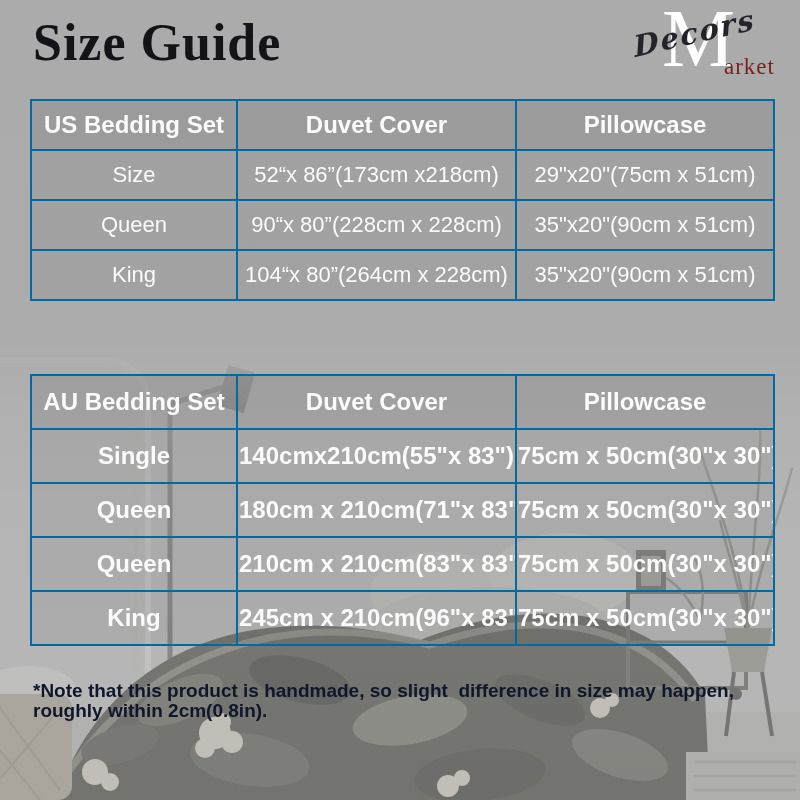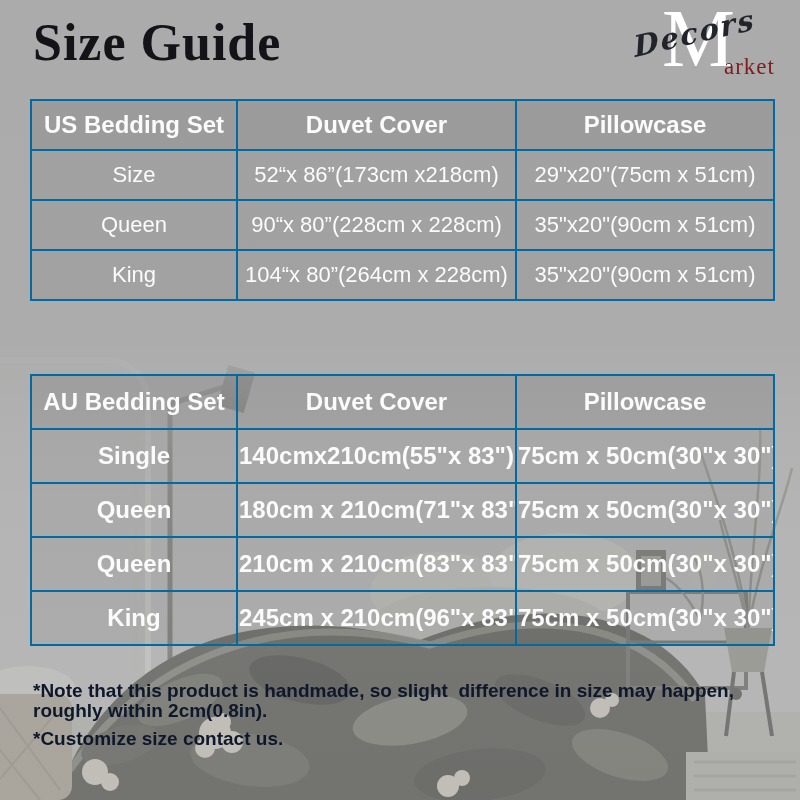--- a/index.html
+++ b/index.html
@@ -234,16 +234,15 @@
         <tr>
           <td>King</td>
           <td>245cm x 210cm(96"x 83")</td>
           <td>75cm x 50cm(30"x 30")</td>
         </tr>
       </tbody>
     </table>
 
     <p class="note note-1">*Note that this product is handmade, so slight  difference in size may happen,
 roughly within 2cm(0.8in).</p>
-    <p class="note note-2">*Customize size contact us.</p>
 
   </div>
 </div>
 
 </body></html>

